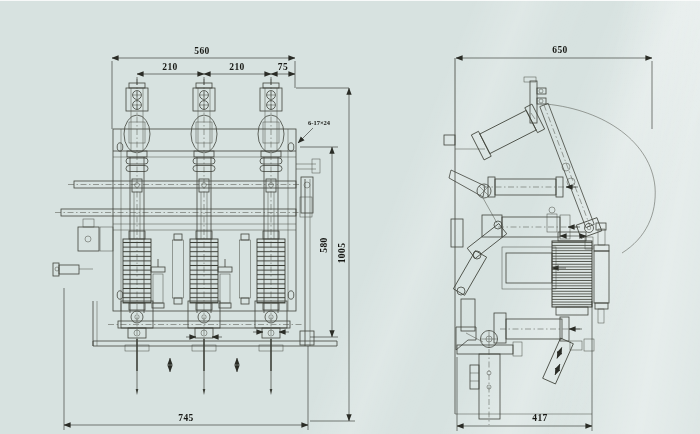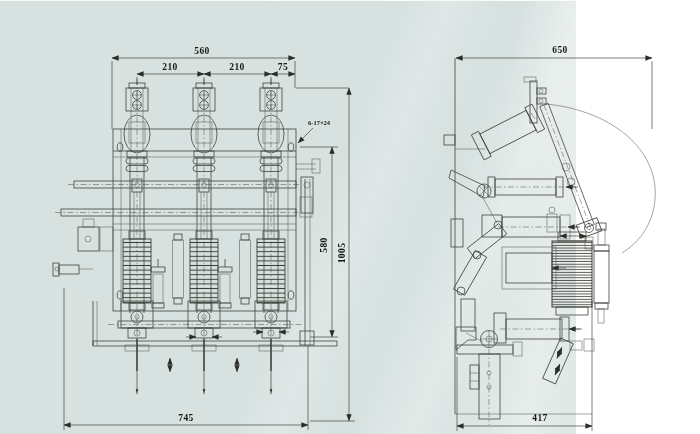--- a/index.html
+++ b/index.html
@@ -1,18 +1,18 @@
 <!DOCTYPE html>
 <html><head>
 <meta charset="utf-8">
 <style>
   html,body{margin:0;padding:0;}
   body{width:700px;height:434px;overflow:hidden;font-family:"Liberation Serif",serif;}
   .stage{
-    position:relative;width:576px;height:434px;
+    position:relative;width:700px;height:434px;
     background:
       linear-gradient(112deg, rgba(255,255,255,0) 54%, rgba(255,255,255,.20) 60%, rgba(255,255,255,.05) 64%, rgba(255,255,255,0) 68%),
       linear-gradient(112deg, rgba(255,255,255,0) 70%, rgba(255,255,255,.28) 78%, rgba(255,255,255,.08) 83%, rgba(255,255,255,0) 86%),
       linear-gradient(100deg, rgba(255,255,255,0) 80%, rgba(255,255,255,.38) 92%, rgba(255,255,255,.16) 100%),
       #d7e2e0;
     border-top:1px solid rgba(255,255,255,.8);
   }
   svg{position:absolute;left:0;top:0;}
   .ln{stroke:#41443c;stroke-width:.8;fill:none;}
   .lt{stroke:#4a4d44;stroke-width:.5;fill:none;}

